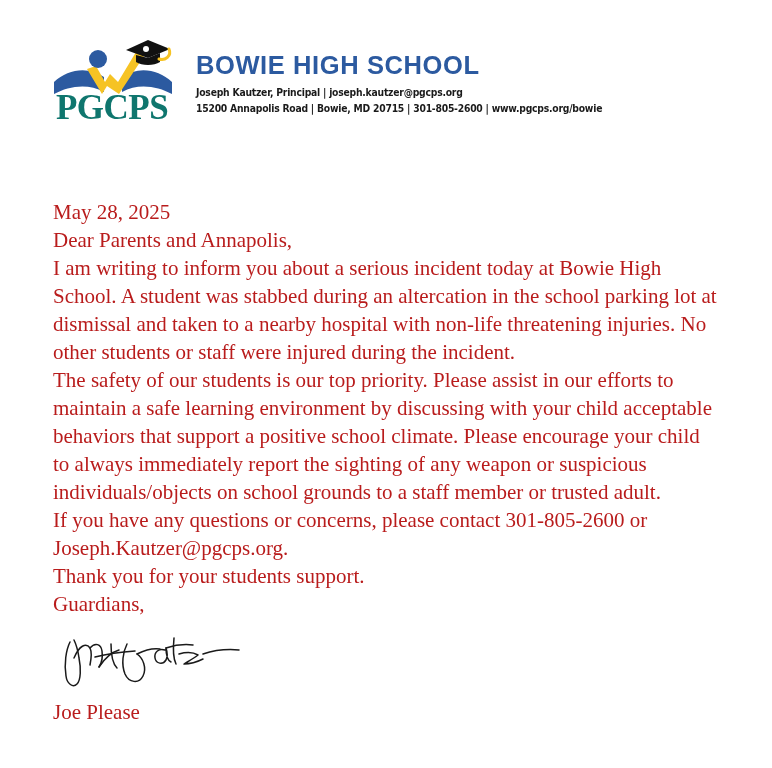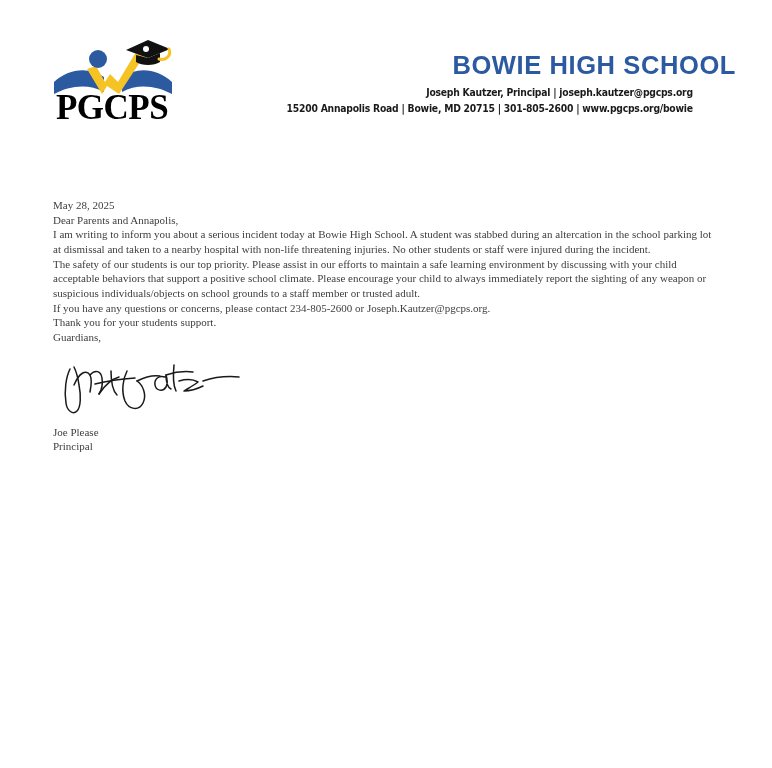--- a/index.html
+++ b/index.html
@@ -42,29 +42,28 @@
   .logo-wordmark {
     position: absolute;
     left: 0;
     top: 52px;
     width: 132px;
     text-align: center;
     font-family: "Liberation Serif", "DejaVu Serif", serif;
     font-weight: bold;
     font-size: 35px;
     letter-spacing: -0.5px;
-    color: #000000;
+    color: #0f766e;
     line-height: 1;
   }
 
   .header-text {
     flex: 1 1 auto;
     padding-left: 18px;
     padding-top: 14px;
-    text-align: right;
   }
   .school-name {
     font-family: "Liberation Sans", "DejaVu Sans", sans-serif;
     font-weight: bold;
     font-size: 25.5px;
     letter-spacing: 0.6px;
     color: #2C5AA0;
     line-height: 1.05;
     margin: 0 0 6px 0;
     white-space: nowrap;
@@ -83,23 +82,23 @@
 
   
   .letter {
     position: absolute;
     left: 53px;
     top: 198px;
     width: 667px;
   }
   .letter p {
     margin: 0;
-    font-size: 11px;
+    font-size: 21px;
     line-height: 1.335;
-    color: #404040;
+    color: #b91c1c;
     text-align: left;
   }
   .blk-date      { margin-bottom: 21px; }
   .blk-salute    { margin-bottom: 21px; }
   .blk-para      { margin-bottom: 21px; }
   .blk-closing   { margin-bottom: 0; }
 
   .signature-wrap {
     margin-top: 6px;
     margin-bottom: 2px;
@@ -154,21 +153,21 @@
 <div class="letter">
 
   <p class="blk-date">May 28, 2025</p>
 
   <p class="blk-salute">Dear Parents and Annapolis,</p>
 
   <p class="blk-para">I am writing to inform you about a serious incident today at Bowie High School. A student was stabbed during an altercation in the school parking lot at dismissal and taken to a nearby hospital with non-life threatening injuries. No other students or staff were injured during the incident.</p>
 
   <p class="blk-para">The safety of our students is our top priority. Please assist in our efforts to maintain a safe learning environment by discussing with your child acceptable behaviors that support a positive school climate. Please encourage your child to always immediately report the sighting of any weapon or suspicious individuals/objects on school grounds to a staff member or trusted adult.</p>
 
-  <p class="blk-para">If you have any questions or concerns, please contact 234-805-2600 or Joseph.Kautzer@pgcps.org.</p>
+  <p class="blk-para">If you have any questions or concerns, please contact 301-805-2600 or Joseph.Kautzer@pgcps.org.</p>
 
   <p class="blk-para">Thank you for your students support.</p>
 
   <p class="blk-closing">Guardians,</p>
 
   <div class="signature-wrap">
     <svg viewBox="0 0 200 72" width="200" height="72" xmlns="http://www.w3.org/2000/svg">
       <g fill="none" stroke="#1a1a1a" stroke-width="1.5" stroke-linecap="round" stroke-linejoin="round">
 
         <path d="M17 18 C 13 26, 11 40, 13 52 C 14 60, 20 64, 24 60 C 28 56, 28 44, 26 34 C 25 27, 23 20, 21 16"></path>
@@ -189,15 +188,14 @@
         <path d="M113 24 C 122 21, 132 20, 140 21"></path>
         <path d="M126 30 C 133 28, 140 28, 145 31 C 140 35, 134 38, 131 40 C 137 40, 144 38, 150 35"></path>
 
         <path d="M150 30 C 162 26, 175 25, 186 26"></path>
       </g>
     </svg>
   </div>
 
   <p class="signoff-name">Joe Please</p>
 
-  <p class="signoff-title">Principal</p>
 
 </div>
 
 </body></html>

